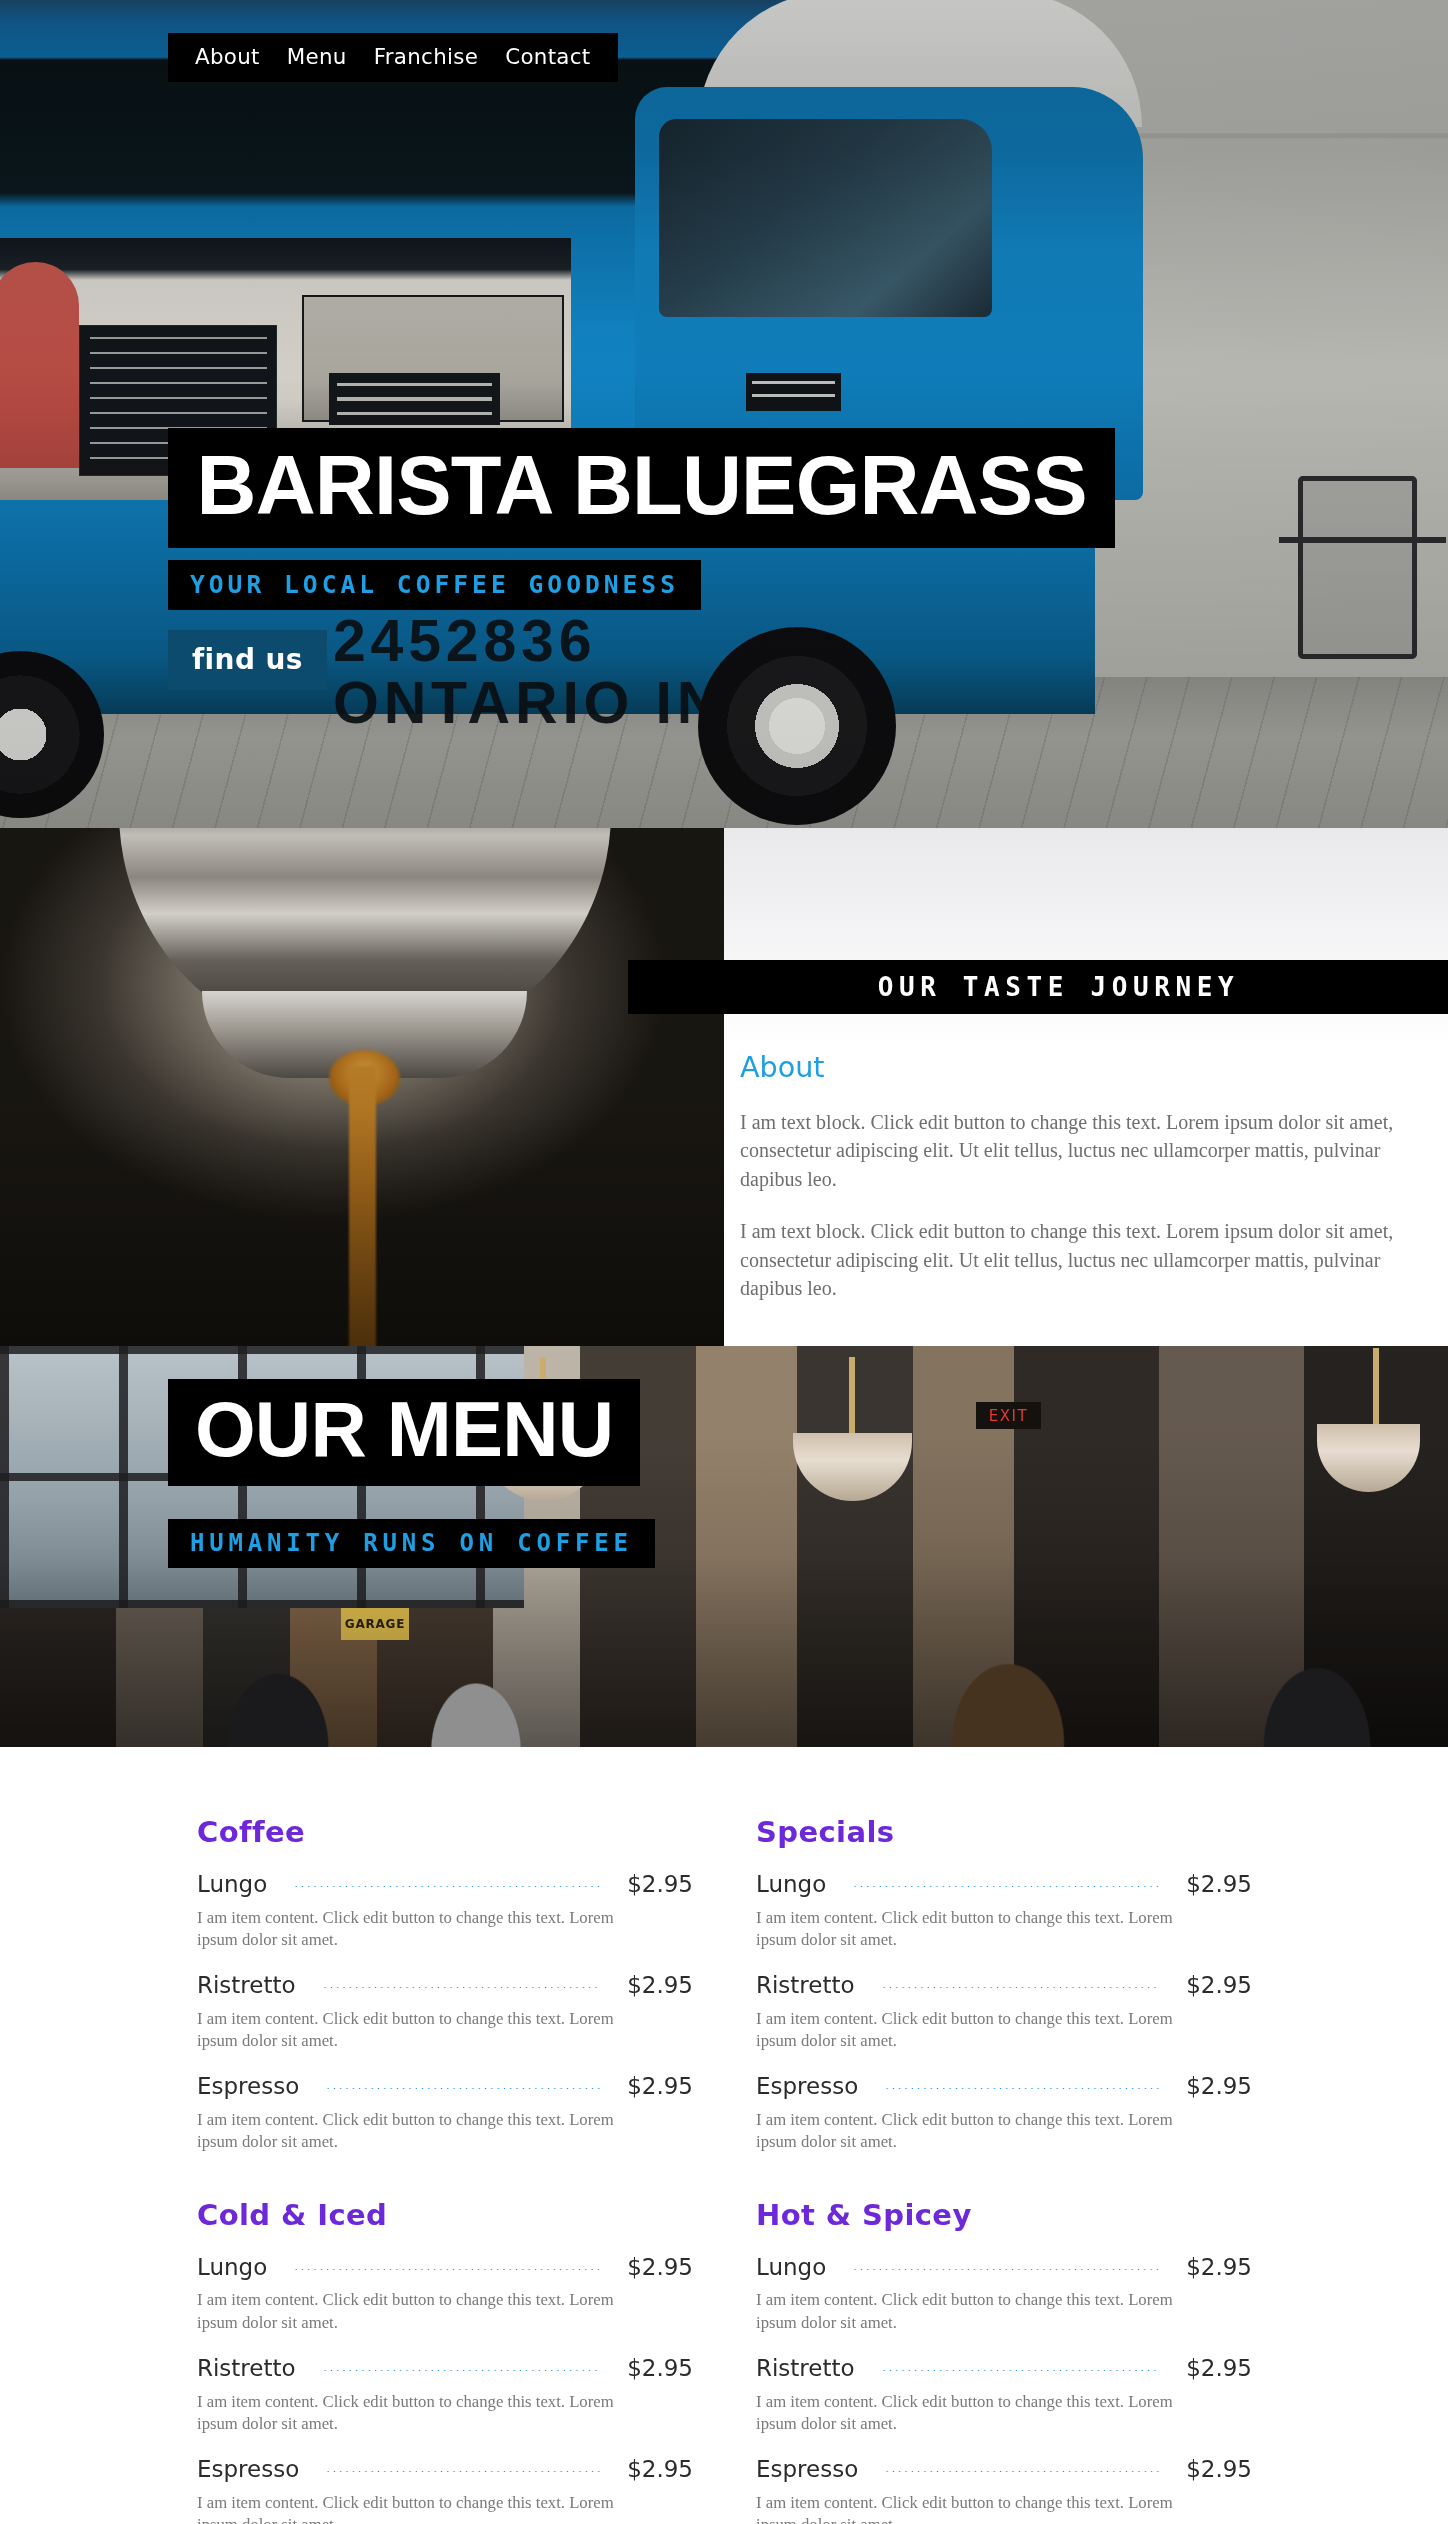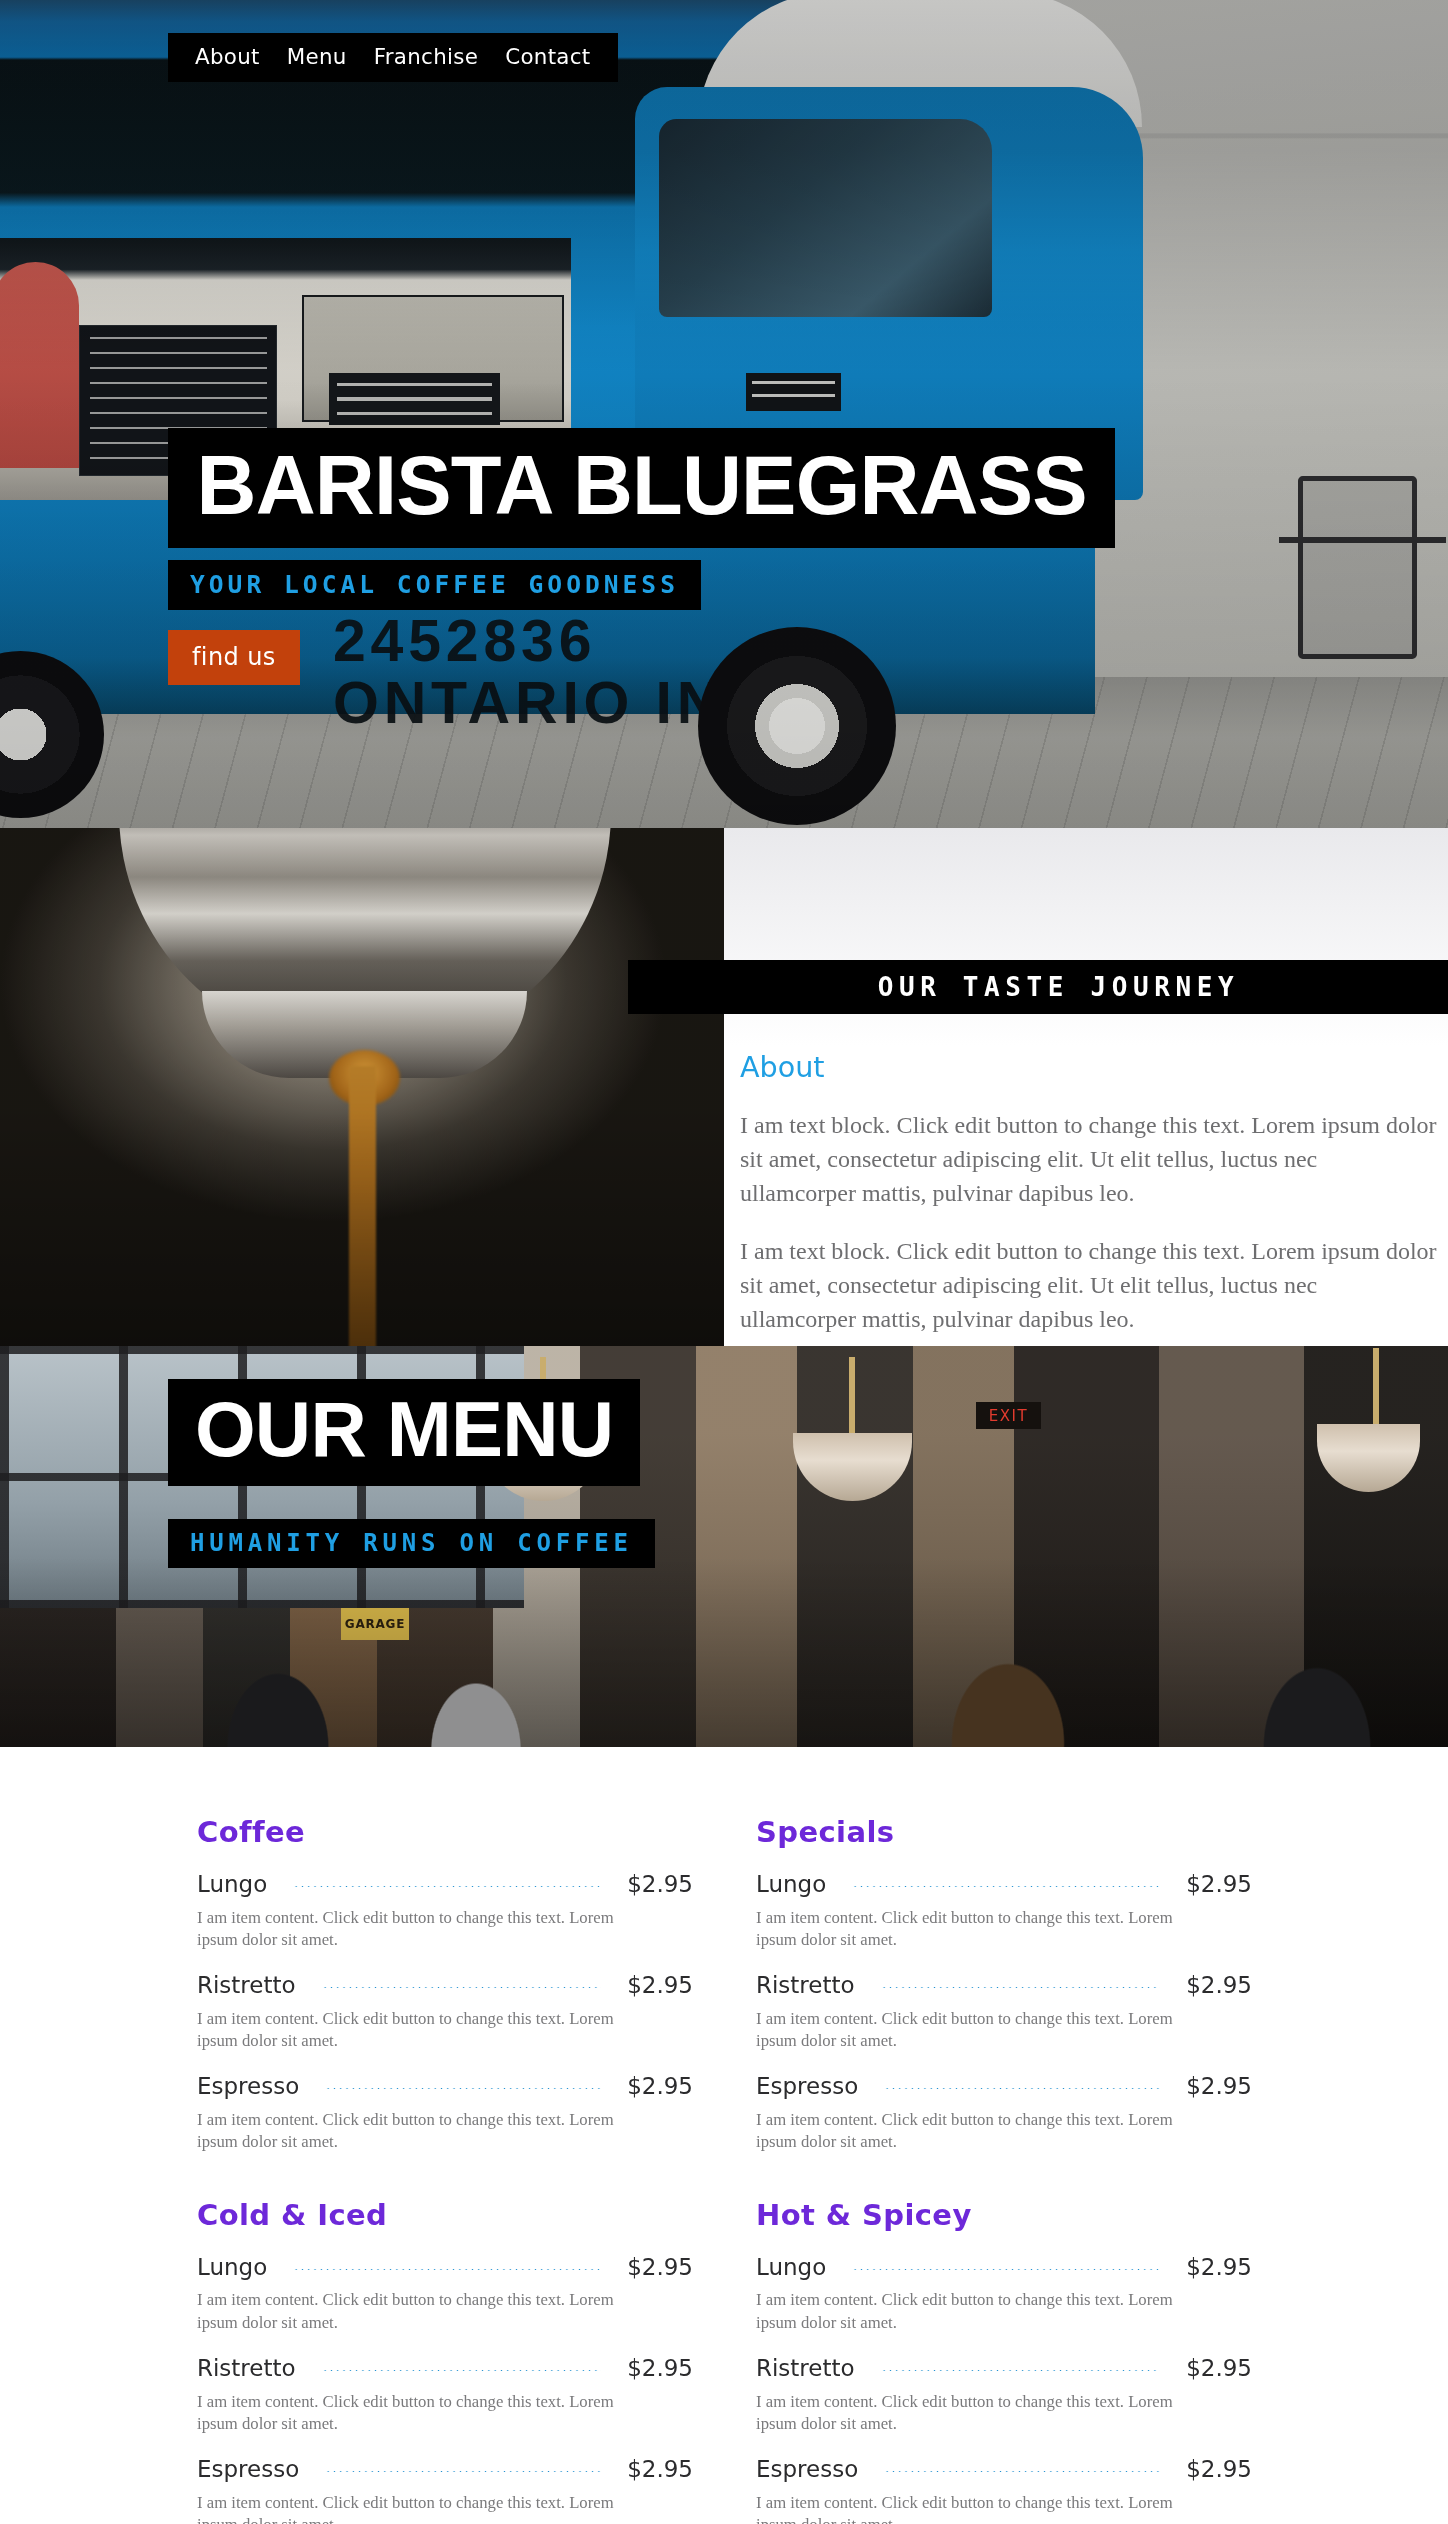--- a/index.html
+++ b/index.html
@@ -180,24 +180,24 @@
   .hero-sub {
     position:absolute; left:168px; top:560px;
     background:#000; color:#1f9fe3;
     padding:9.5px 22px 11px 22px;
     font-family:"DejaVu Sans Mono", monospace;
     font-weight:bold; font-size:24.6px; letter-spacing:4px;
     white-space:nowrap;
   }
   .hero-btn {
     position:absolute; left:168px; top:630px;
-    background:#c2410c; color:#fff; border:0; cursor:pointer;
+    background:#0c4a6e; color:#fff; border:0; cursor:pointer;
     padding:12.7px 24px 14.3px 24px;
     font-family:"DejaVu Sans", sans-serif;
-    font-size:24px; letter-spacing:0.4px;
+    font-size:28px; letter-spacing:0.4px;font-weight:bold;
   }
 
   
   .about {
     position:relative; width:1449px; height:518px;
     background:linear-gradient(to bottom,#e9e9ec 0%,#ffffff 42%,#ffffff 100%);
     overflow:hidden;
   }
   .about-photo{
     position:absolute; left:0; top:0; width:724px; height:518px;
@@ -242,21 +242,21 @@
   }
   .about-body{
     position:absolute; left:740px; top:222px; width:698px;
   }
   .about-h{
     color:#1f9fe3; font-family:"DejaVu Sans", sans-serif;
     font-size:28.6px; font-weight:400; margin-bottom:24px;
   }
   .about-p{
     color:#6e6e70; font-family:"Liberation Serif", serif;
-    font-size:24px; line-height:1.42; margin-bottom:24px;
+    font-size:20px; line-height:1.42; margin-bottom:24px;
   }
 
   
   .menubanner{
     position:relative; width:1449px; height:401px; overflow:hidden;
     background:#1c1712;
   }
   .mb-photo{
     position:absolute; inset:0;
     background:

